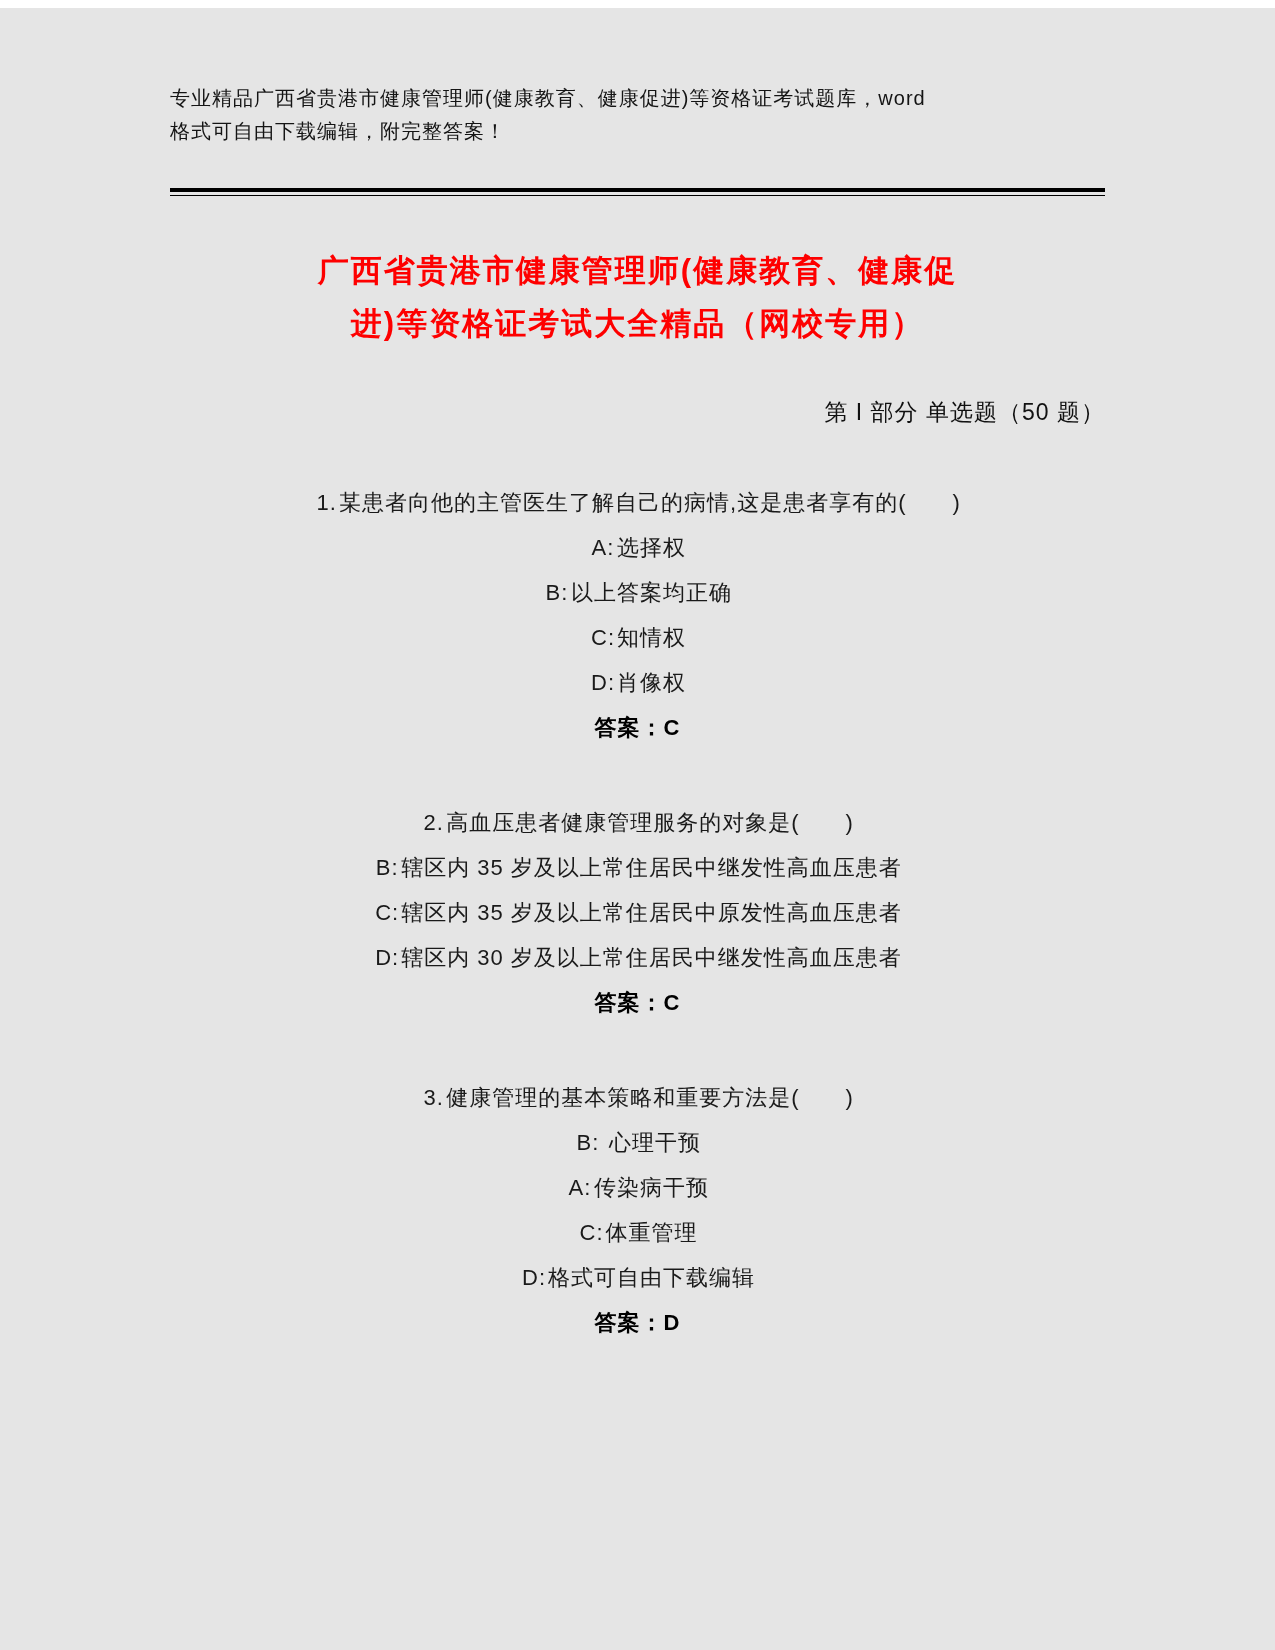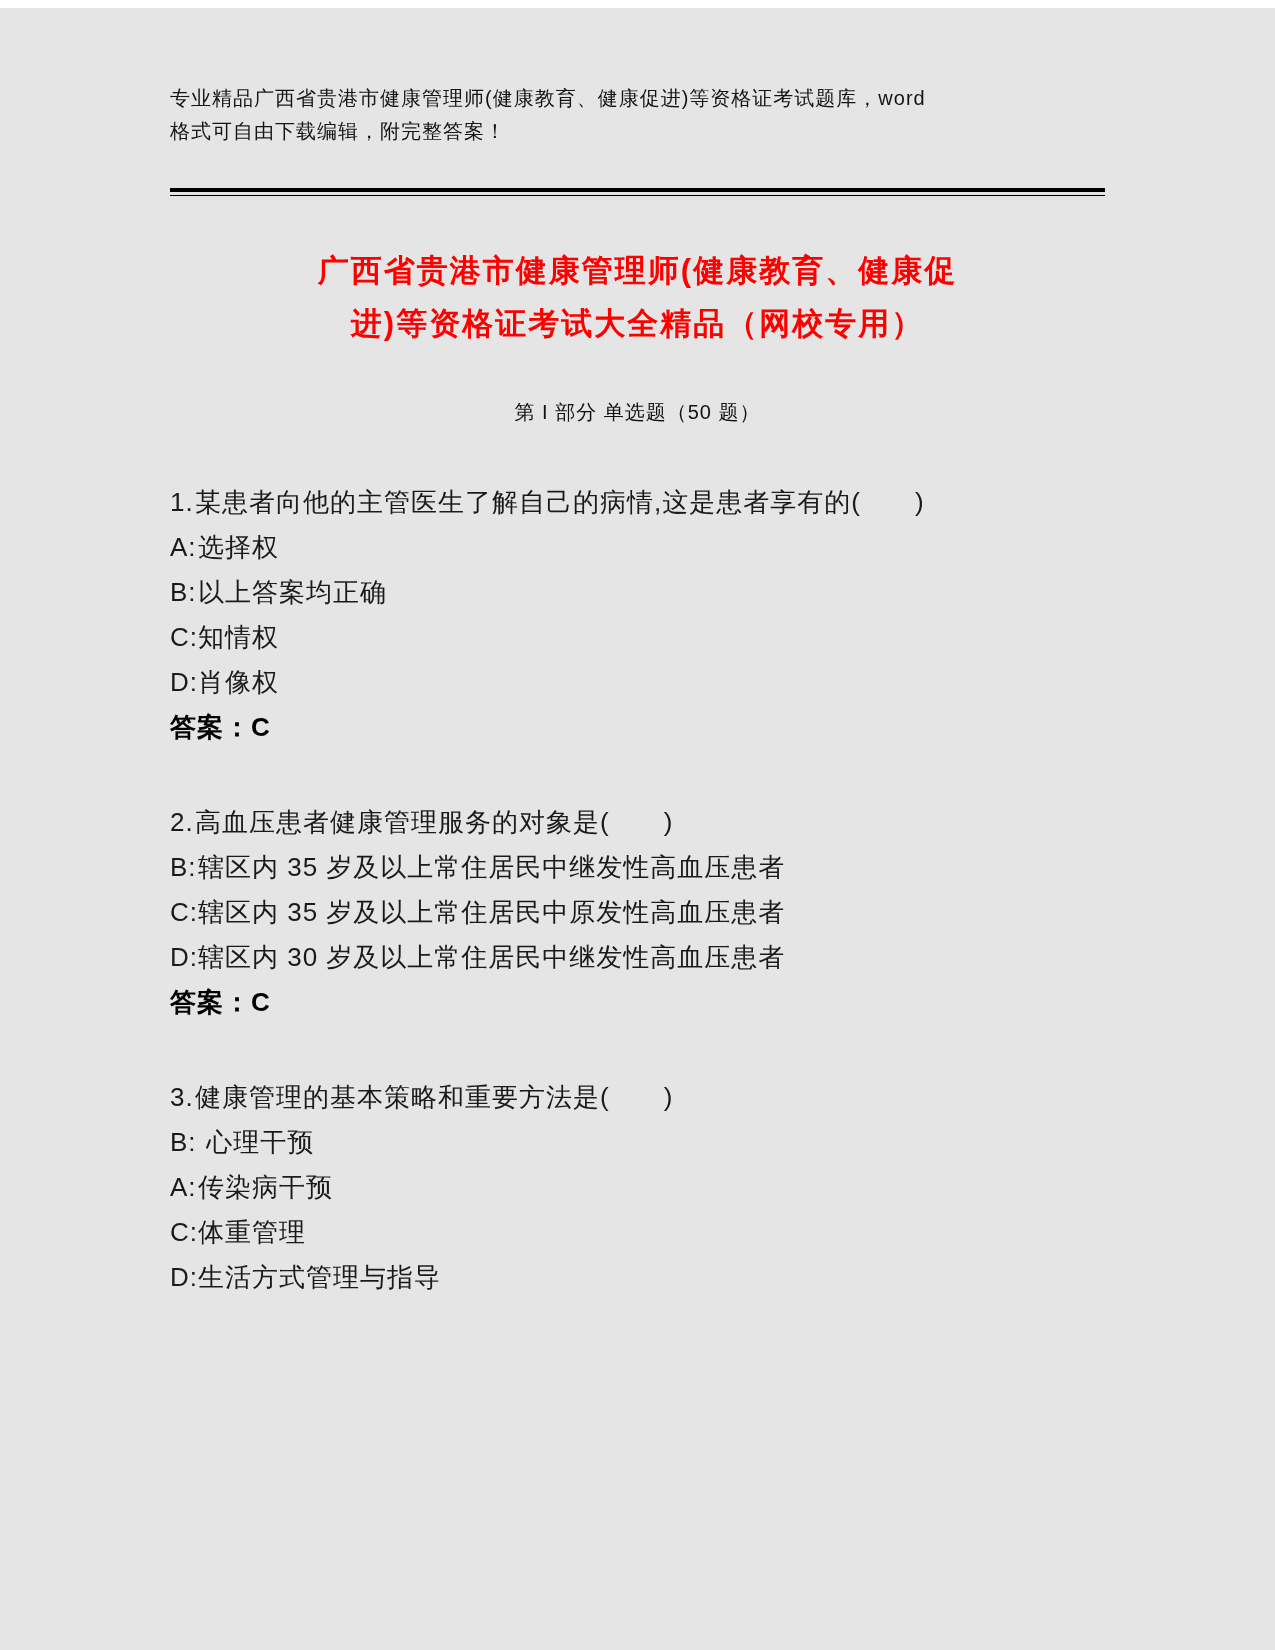--- a/index.html
+++ b/index.html
@@ -36,37 +36,38 @@
     margin-top: 48px;
     text-align: center;
     font-size: 31px;
     line-height: 53px;
     font-weight: bold;
     letter-spacing: 2px;
     color: #fe0000;
   }
   .section-heading {
     margin-top: 46px;
-    text-align: center;
-    font-size: 20px;
+    text-align: right;
+    font-size: 23px;
     line-height: 32px;
     letter-spacing: 1px;
     color: #111111;
   }
   .questions {
     margin-top: 52px;
   }
   .question-block + .question-block {
     margin-top: 50px;
   }
   .line {
-    font-size: 26px;
+    font-size: 22px;
     line-height: 45px;
     letter-spacing: 1px;
     white-space: pre-wrap;
+    text-align: center;
   }
   .q-num {
     display: inline-block;
     min-width: 25px;
   }
   .opt-label {
     display: inline-block;
     min-width: 28px;
   }
   .answer {
@@ -110,18 +111,19 @@
       <div class="line"><span class="opt-label">C:</span><span>辖区内 35 岁及以上常住居民中原发性高血压患者</span></div>
       <div class="line"><span class="opt-label">D:</span><span>辖区内 30 岁及以上常住居民中继发性高血压患者</span></div>
       <div class="line answer"><span>答案：</span><span>C</span></div>
     </div>
 
     <div class="question-block">
       <div class="line"><span class="q-num">3.</span><span>健康管理的基本策略和重要方法是(　　)</span></div>
       <div class="line"><span class="opt-label">B:</span><span>&nbsp;心理干预</span></div>
       <div class="line"><span class="opt-label">A:</span><span>传染病干预</span></div>
       <div class="line"><span class="opt-label">C:</span><span>体重管理</span></div>
-      <div class="line"><span class="opt-label">D:</span><span>生活方式管理与指导</span></div>
+      <div class="line"><span class="opt-label">D:</span><span>格式可自由下载编辑</span></div>
+      <div class="line answer"><span>答案：</span><span>D</span></div>
     </div>
 
   </div>
 
 </div>
 
 </body></html>

